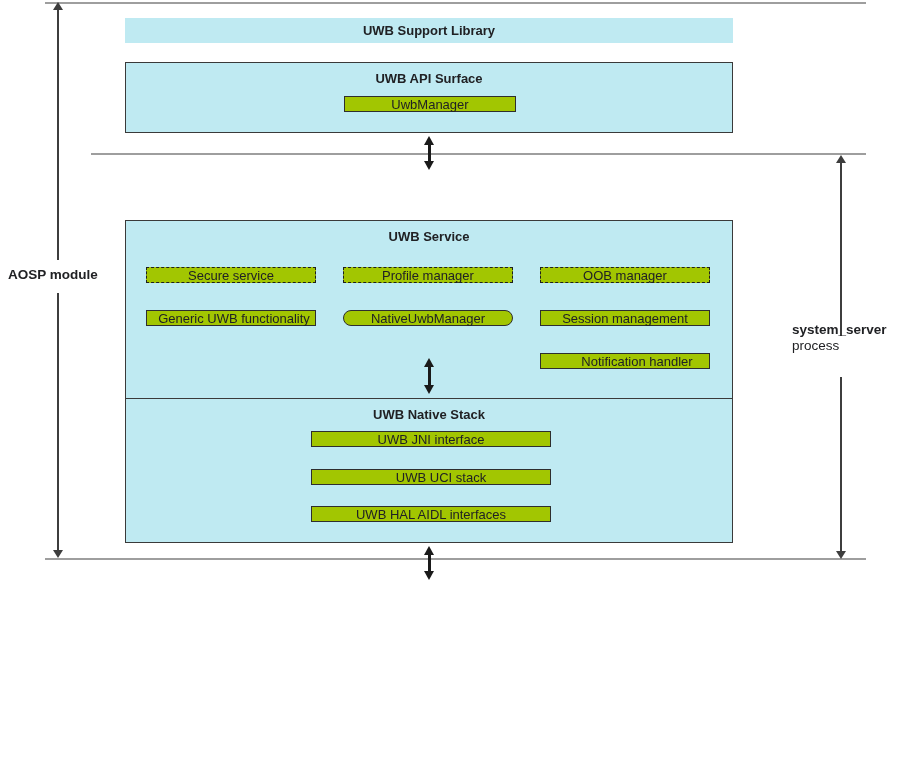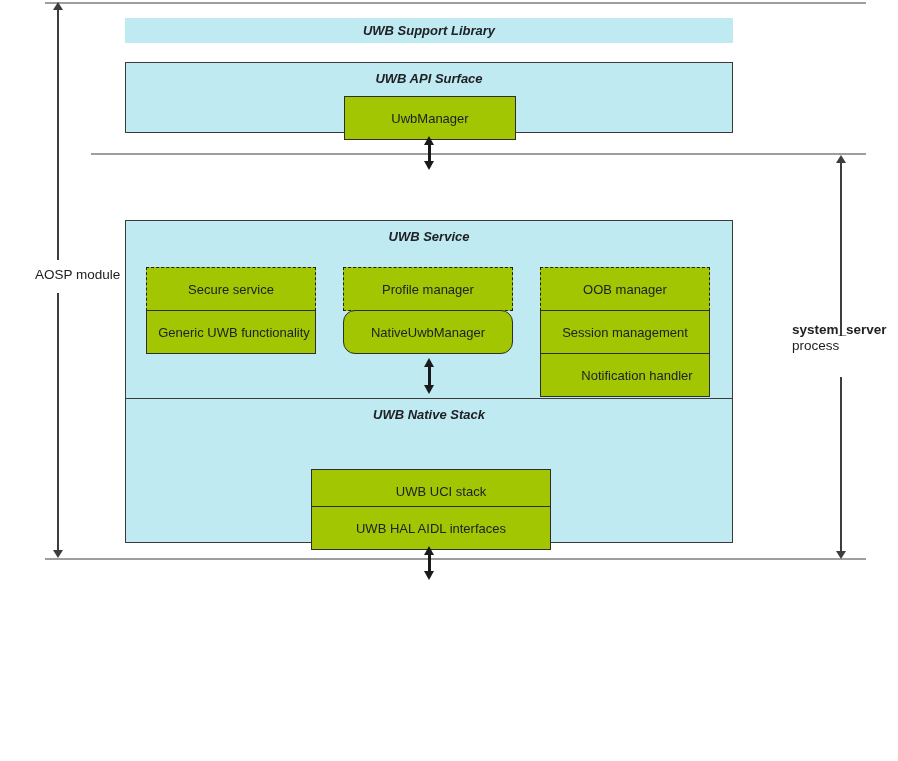--- a/index.html
+++ b/index.html
@@ -30,25 +30,25 @@
     border-left:5px solid transparent; border-right:5px solid transparent; border-top:8px solid var(--arrow-gray);}
   
   .sarrow{position:absolute; width:9px;}
   .sarrow .shaft{position:absolute; left:3.5px; top:0; bottom:6px; width:2px; background:var(--arrow-gray);}
   .sarrow .tri-down{position:absolute; bottom:0; left:0; width:0; height:0;
     border-left:4.5px solid transparent; border-right:4.5px solid transparent; border-top:7px solid var(--arrow-gray);}
   
   .band{position:absolute; background:var(--cyan); display:flex; align-items:center; justify-content:center;}
   .bigbox{position:absolute; background:var(--cyan); border:1.5px solid var(--box-border);}
   .bigbox .title, .band .title, .vendorbox .title{
-    font-weight:bold; font-size:13px; text-align:center; color:var(--text-dark);font-style:italic;}
+    font-weight:bold; font-size:13px; text-align:center; color:var(--text-dark);}
   .bigbox .title{position:absolute; top:8px; left:0; right:0;}
   .vendorbox{position:absolute; background:var(--purple);}
   .vendorbox .title{position:absolute; top:7px; left:0; right:0;}
-  .chip{position:absolute; height:44px; display:flex; align-items:center; justify-content:center;
+  .chip{position:absolute; height:16px; display:flex; align-items:center; justify-content:center;
     font-size:13px; color:var(--text-dark);}
   .chip.green{background:var(--green); border:1.5px solid #2E2E2E;}
   .chip.green.dashed{border:1.5px dashed #1F1F1F;}
   .chip.red{background:var(--red); border:1.5px solid #1F1F1F; color:var(--text-light); font-weight:bold;}
   .annot{position:absolute; font-size:13.5px; line-height:16px; color:var(--text-dark);}
   .annot .b{font-weight:bold;}
 </style>
 </head>
 <body>
 
@@ -57,21 +57,21 @@
   <div class="hline" style="left:45px; top:2px; width:821px;"></div>
   <div class="hline" style="left:91px; top:153px; width:775px;"></div>
   <div class="hline" style="left:45px; top:558px; width:821px;"></div>
 
   <div class="span-arrow" style="left:53px; top:2px; height:556px;">
     <span class="tri-up"></span>
     <span class="seg" style="top:7px; height:251px;"></span>
     <span class="seg" style="top:291px; height:259px;"></span>
     <span class="tri-down"></span>
   </div>
-  <div class="annot b" style="left:8px; top:267px; font-weight:normal;margin-left:27px;">AOSP module</div>
+  <div class="annot b" style="left:8px; top:267px; font-weight:bold;">AOSP module</div>
 
   <div class="span-arrow" style="left:836px; top:155px; height:404px;">
     <span class="tri-up"></span>
     <span class="seg" style="top:8px; height:173px;"></span>
     <span class="seg" style="top:222px; height:174px;"></span>
     <span class="tri-down"></span>
   </div>
   <div class="annot" style="left:792px; top:322px;">
     <div class="b">system_server</div>
     <div>process</div>
@@ -122,20 +122,23 @@
   </div>
 
   <div class="varrow" style="left:423px; top:358px; height:36px;">
     <span class="tri-up"></span>
     <span class="shaft"></span>
     <span class="tri-down"></span>
   </div>
 
   <div class="bigbox" style="left:125px; top:398px; width:608px; height:145px;">
     <div class="title">UWB Native Stack</div>
+    <div class="chip green" style="left:185px; top:32px; width:240px;">
+      <span>UWB JNI interface</span>
+    </div>
     <div class="chip green" style="left:185px; top:70px; width:240px;padding-left:20px;">
       <span>UWB UCI stack</span>
     </div>
     <div class="chip green" style="left:185px; top:107px; width:240px;">
       <span>UWB HAL AIDL interfaces</span>
     </div>
   </div>
 
   <div class="varrow" style="left:423px; top:546px; height:34px; z-index:2;">
     <span class="tri-up"></span>

